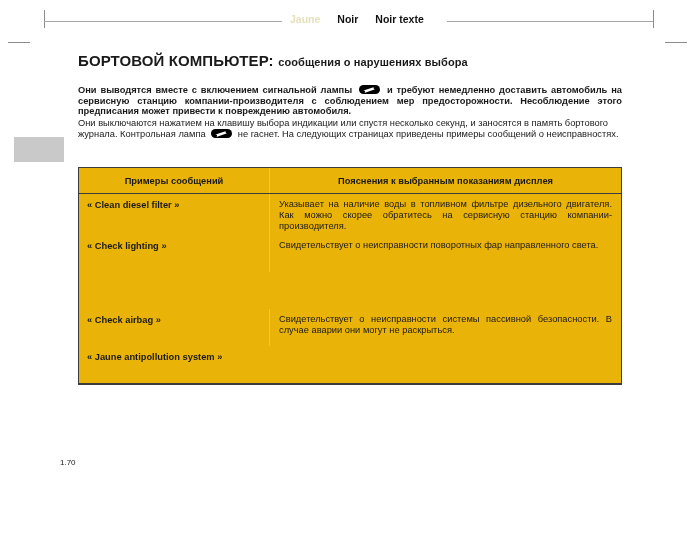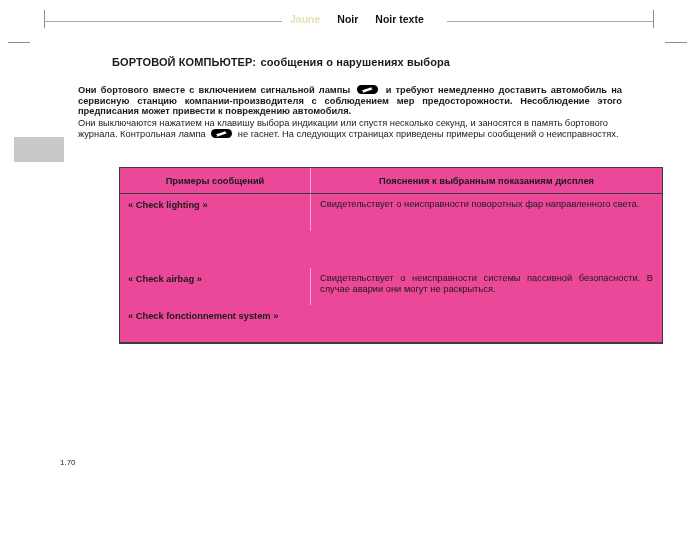--- a/index.html
+++ b/index.html
@@ -23,30 +23,30 @@
   .proof-rule-left  { left: 44px;  width: 238px; }
   .proof-rule-right { left: 447px; width: 206px; }
   .proof-labels { position: absolute; left: 290px; top: 13px; display: flex; gap: 17px;
                   font-size: 10.5px; font-weight: 600; }
   .lbl-jaune { color: #e6e0bb; }
   .lbl-noir, .lbl-noir-texte { color: #111; }
   
   .section-tab { position: absolute; left: 14px; top: 137px; width: 50px; height: 25px; background: #c9c9c9; }
   
   .title { position: absolute; left: 78px; top: 52px; font-weight: 700; letter-spacing: .1px; }
-  .title-main { font-size: 11px; margin-left: 34px; }
+  .title-main { font-size: 15px; }
   .title-sub  { font-size: 11px; }
   
   .para { position: absolute; left: 78px; width: 544px; font-size: 9.3px; line-height: 10.5px; }
   .para-bold { top: 85px; font-weight: 700; text-align: justify; }
   .para-reg  { top: 118px; font-weight: 400; }
   .lamp { display: inline-block; vertical-align: -1px; margin: 0 3px; }
   
   .msg-table { position: absolute; left: 78px; top: 167px; width: 544px;
-               border: 1px solid #3c3c3c; border-bottom-width: 2px; background: #ec4899; margin-left: 41px; }
+               border: 1px solid #3c3c3c; border-bottom-width: 2px; background: #eab308; }
   .t-head, .t-row { display: grid; grid-template-columns: 190px 1fr; }
   .t-head { border-bottom: 1px solid #3c3c3c; min-height: 26px; }
   .t-head .cell { display: flex; align-items: center; justify-content: center;
                   font-weight: 700; font-size: 9.3px; padding: 4px 6px; text-align: center; }
   .t-row { min-height: 37px; }
   .cell-right { border-left: 1px solid #f9a8d4; }
   .t-row .cell-left  { font-weight: 700; font-size: 9.3px; padding: 6px 6px 4px 8px; }
   .t-row .cell-right { font-weight: 400; font-size: 9.3px; line-height: 10.8px;
                        padding: 5px 9px 4px 9px; text-align: justify; }
   
@@ -80,21 +80,21 @@
   <div class="proof-rule proof-rule-right"></div>
 
   <div class="section-tab"></div>
 
   <div class="title">
     <span class="title-main">БОРТОВОЙ КОМПЬЮТЕР:</span>
     <span class="title-sub">сообщения о нарушениях выбора</span>
   </div>
 
   <div class="para para-bold">
-    <span>Они бортового вместе с включением сигнальной лампы</span>
+    <span>Они выводятся вместе с включением сигнальной лампы</span>
     <svg class="lamp" width="21" height="9" viewBox="0 0 26 11">
       <rect x="0" y="0" width="26" height="11" rx="5.5" fill="#000"></rect>
       <path d="M7 8 L18.5 4" stroke="#fff" stroke-width="3" stroke-linecap="round"></path>
       <circle cx="5.8" cy="8.4" r="1.7" fill="#000"></circle>
       <circle cx="19.6" cy="3.4" r="1.7" fill="#000"></circle>
     </svg>
     <span>и требуют немедленно доставить автомобиль на сервисную станцию компании-производителя с соблюдением мер предосторожности. Несоблюдение этого предписания может привести к повреждению автомобиля.</span>
   </div>
 
   <div class="para para-reg">
@@ -107,31 +107,35 @@
     </svg>
     <span>не гаснет. На следующих страницах приведены примеры сообщений о неисправностях.</span>
   </div>
 
   <div class="msg-table">
     <div class="t-head">
       <div class="cell cell-left">Примеры сообщений</div>
       <div class="cell cell-right">Пояснения к выбранным показаниям дисплея</div>
     </div>
     <div class="t-row">
+      <div class="cell-left">« Clean diesel filter »</div>
+      <div class="cell-right">Указывает на наличие воды в топливном фильтре дизельного двигателя. Как можно скорее обратитесь на сервисную станцию компании-производителя.</div>
+    </div>
+    <div class="t-row">
       <div class="cell-left">« Check lighting »</div>
       <div class="cell-right">Свидетельствует о неисправности поворотных фар направленного света.</div>
     </div>
     <div class="t-row">
     </div>
     <div class="t-row">
       <div class="cell-left">« Check airbag »</div>
       <div class="cell-right">Свидетельствует о неисправности системы пассивной безопасности. В случае аварии они могут не раскрыться.</div>
     </div>
     <div class="t-row">
-      <div class="cell-left">« Check fonctionnement system »</div>
+      <div class="cell-left">« Jaune antipollution system »</div>
     </div>
   </div>
 
   <div class="page-number">1.70</div>
   <div class="reg-bar"></div>
   <div class="footer-left">RUS_NU_969-2_JR95_Renault_1</div>
   <div class="footer-right">
     <div>RUS_UD23082_1</div>
     <div>Ordinateur de bord : messages d'anomalies de fonctionnement (X95 - J95 - R95 - Renault)</div>
   </div>

